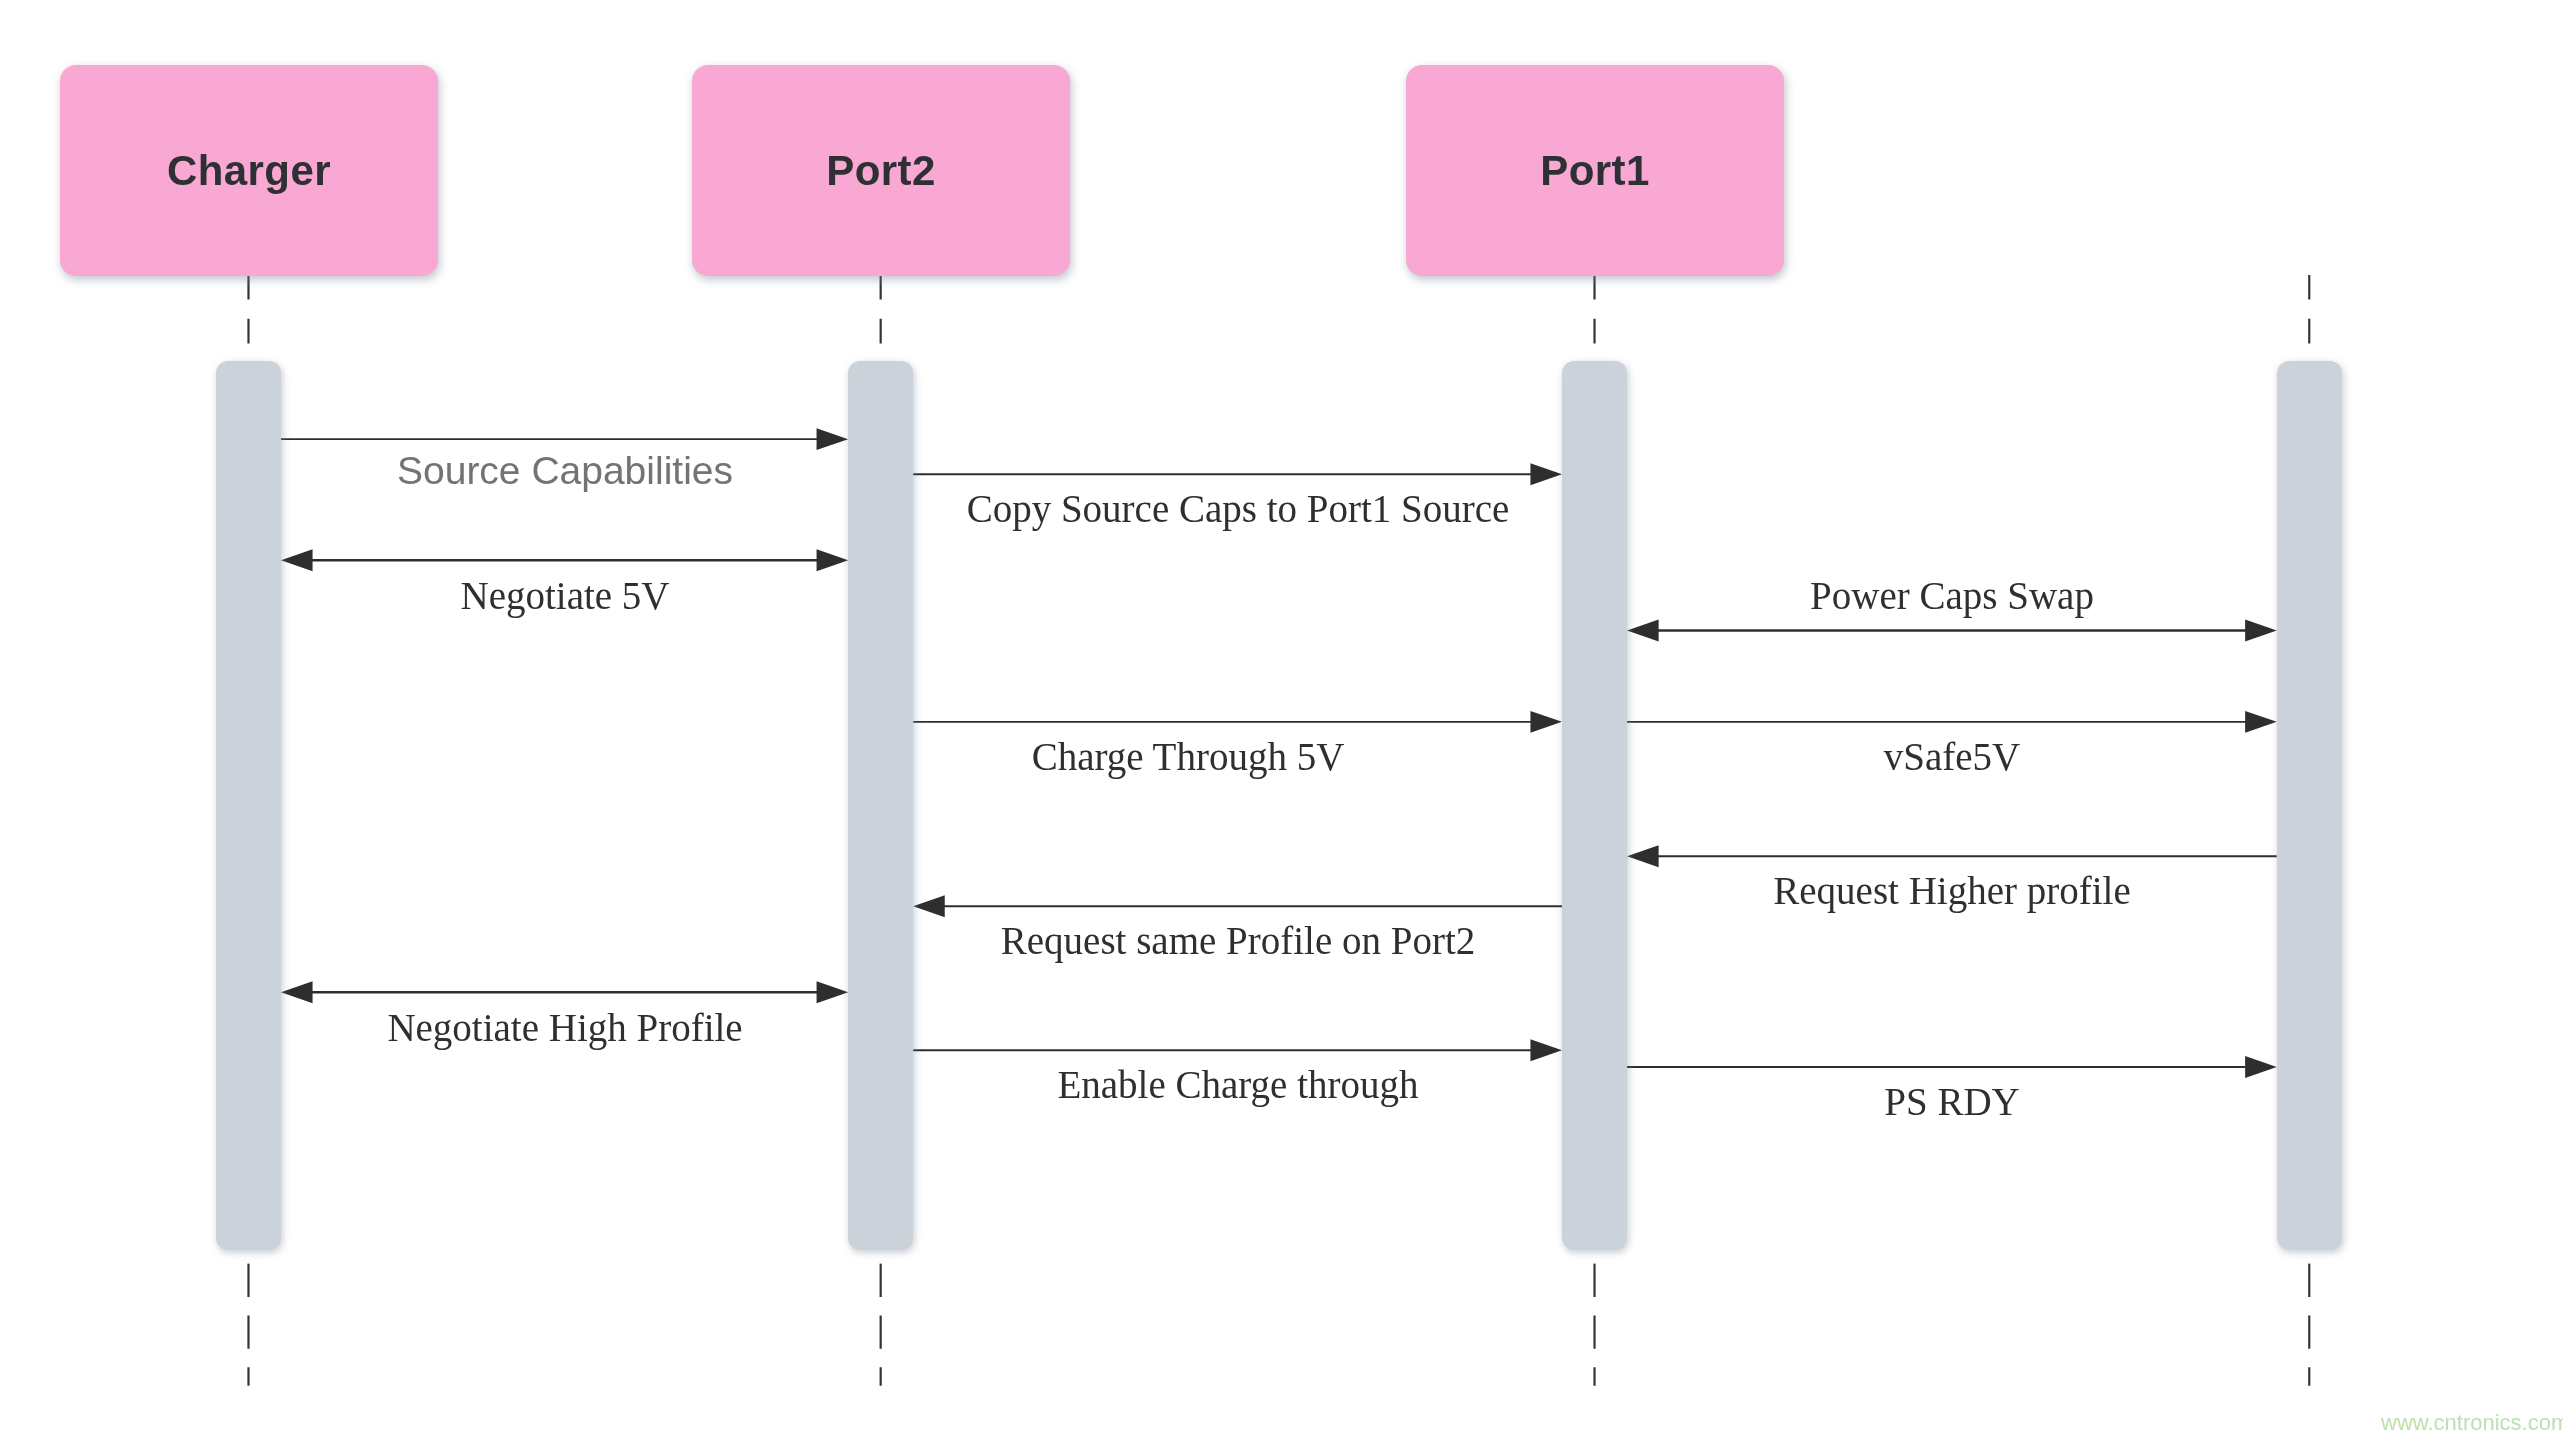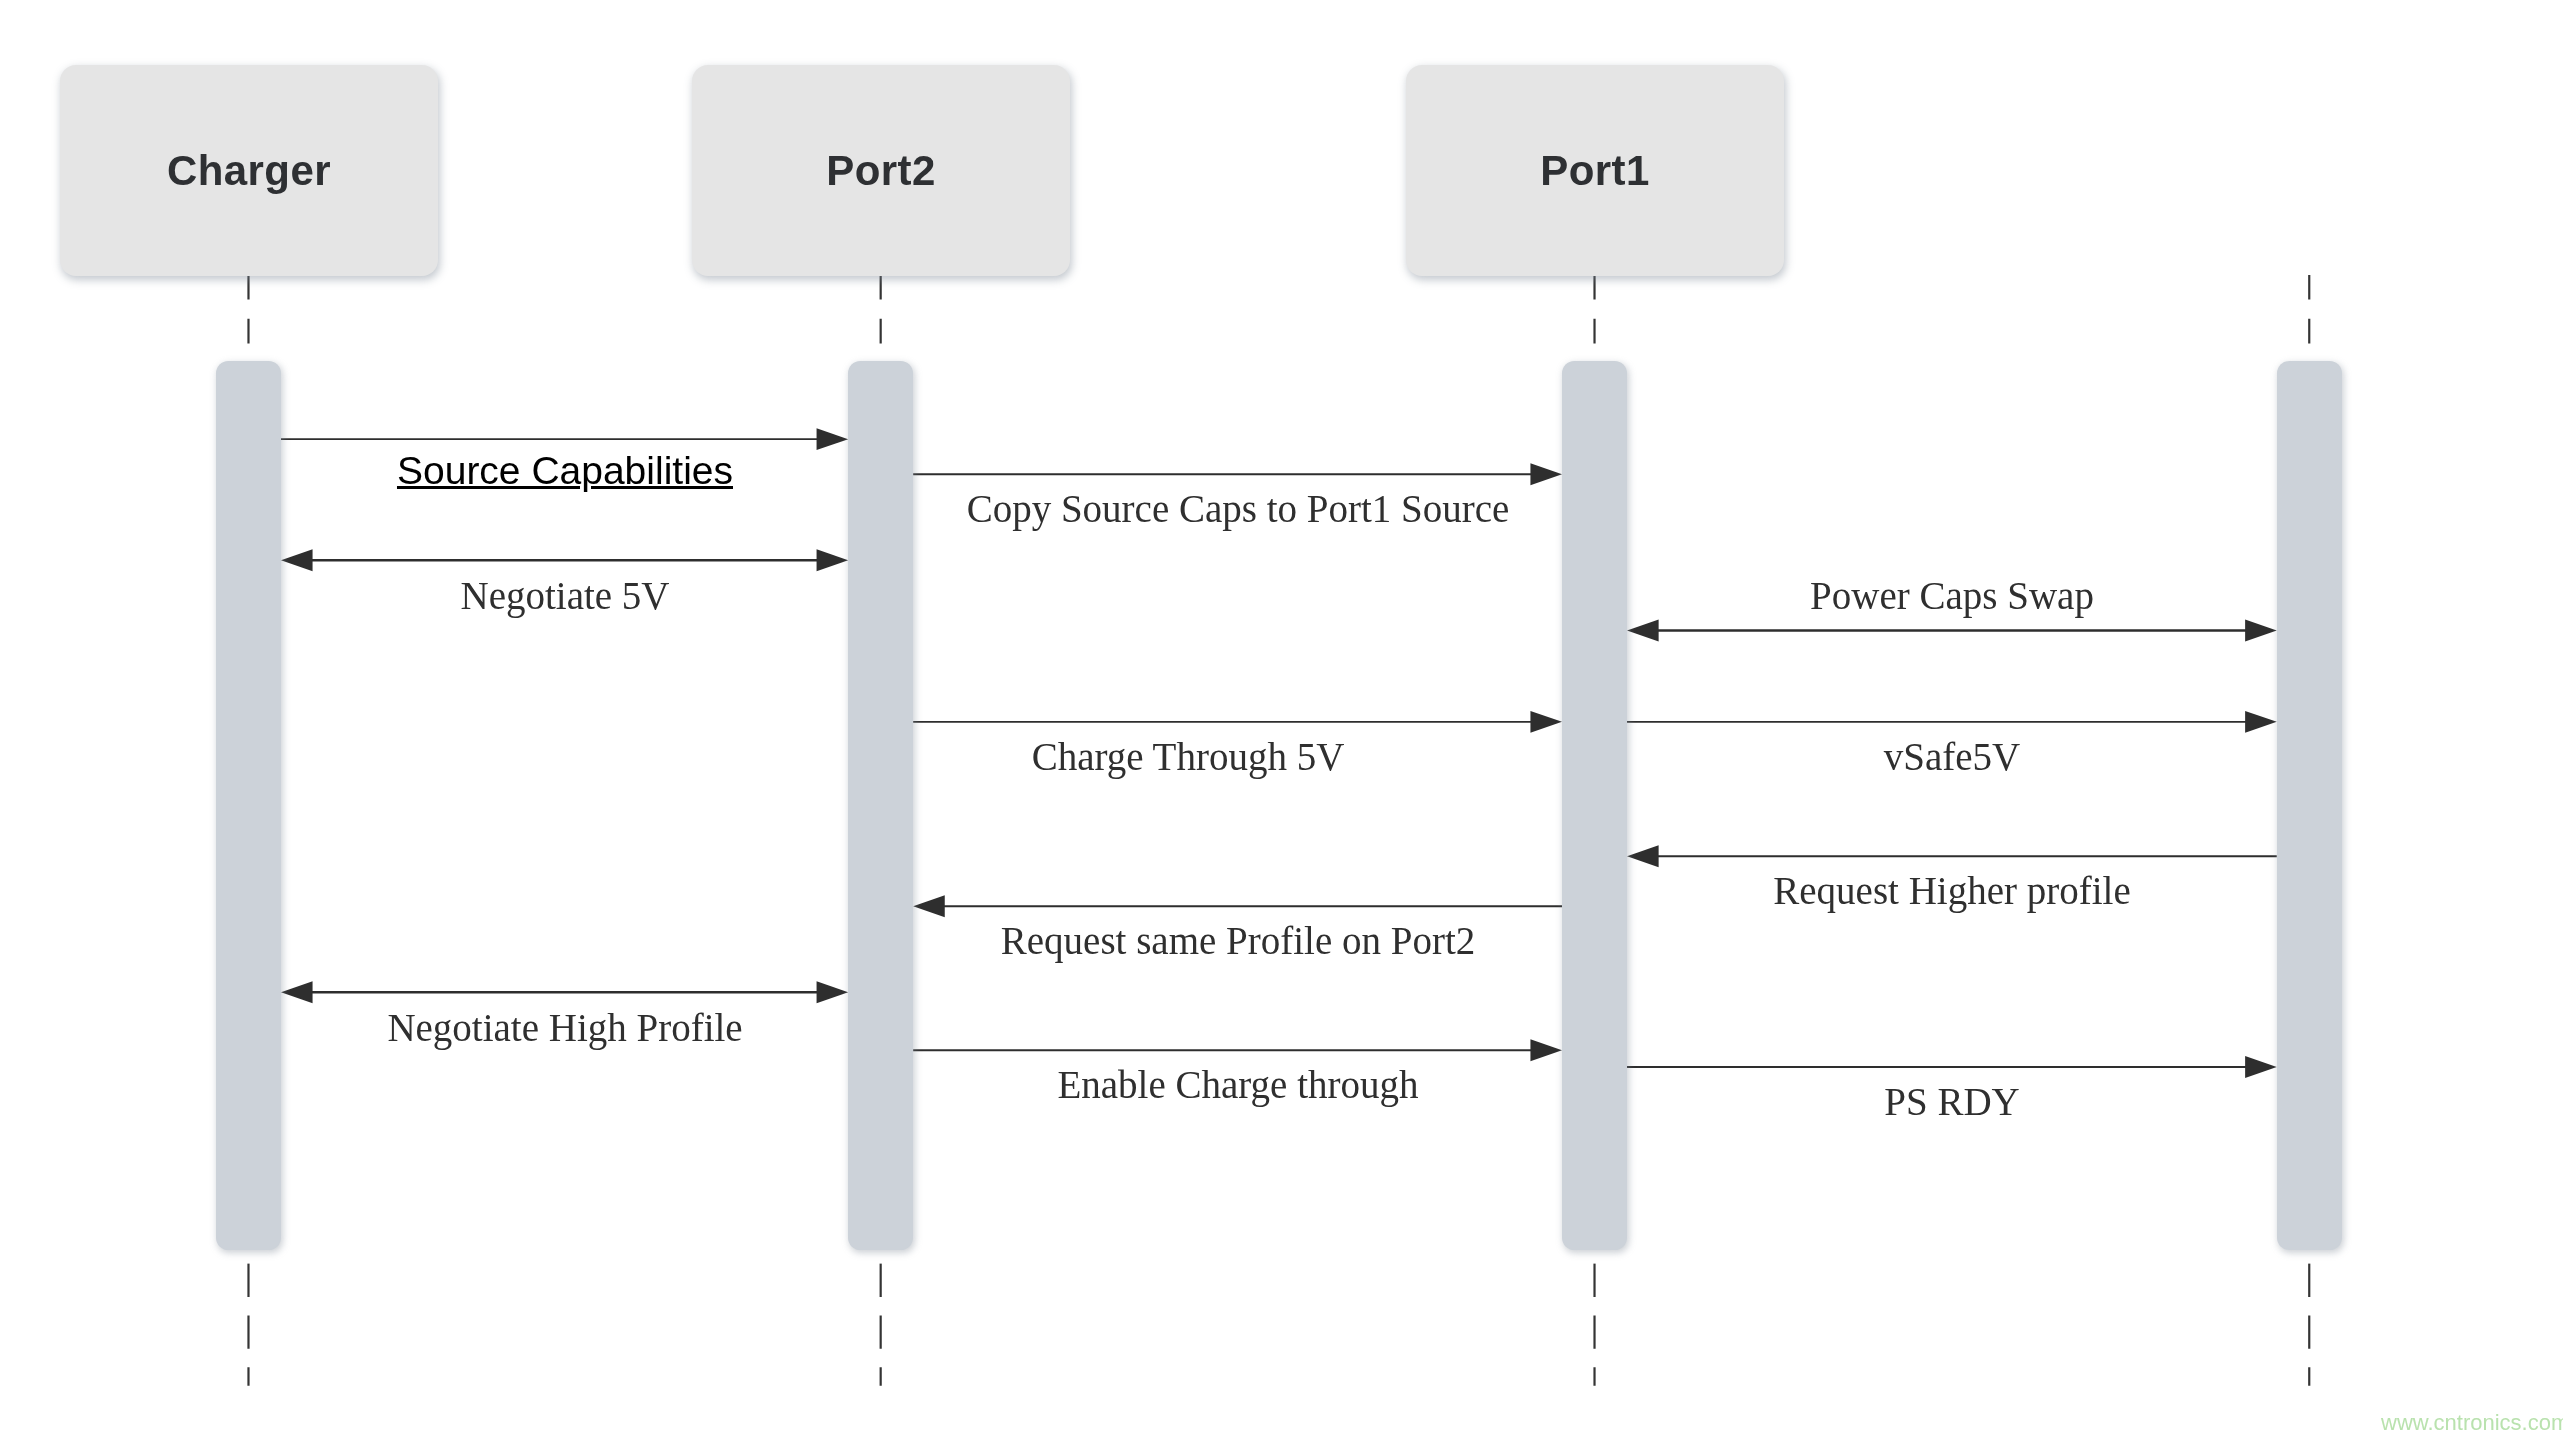--- a/index.html
+++ b/index.html
@@ -3,41 +3,41 @@
 <meta charset="utf-8">
 <style>
   html,body{margin:0;padding:0;background:#ffffff;}
   body{width:2563px;height:1449px;position:relative;overflow:hidden;
        font-family:"Liberation Sans",sans-serif;}
   .stage{position:absolute;left:0;top:0;width:2563px;height:1449px;}
   svg.wires{position:absolute;left:0;top:0;}
 
   .actor-box{
     position:absolute;top:65px;width:378px;height:211px;
-    background:#e5e5e5;border-radius:16px;
+    background:#f9a8d4;border-radius:16px;
     box-shadow:1.8px 3.5px 8.8px rgba(125,135,148,.45);
     display:flex;align-items:center;justify-content:center;
   }
   .actor-box .actor-label{
     font:700 42px/1 "Liberation Sans",sans-serif;
     color:#2e3033;letter-spacing:0.4px;
   }
 
   .activation-bar{
     position:absolute;top:361px;width:65px;height:889px;
     background:#ccd2d9;border-radius:12.3px;
     box-shadow:1.8px 2.6px 7px rgba(130,140,152,.4);
   }
 
   .msg-label{
     position:absolute;width:720px;text-align:center;
     font:400 39px/46px "Liberation Serif",serif;
     color:#2f2f2f;white-space:nowrap;
   }
-  .msg-label.sans{font:400 39px/46px "Liberation Sans",sans-serif;color:#000000;text-decoration:underline;}
+  .msg-label.sans{font:400 39px/46px "Liberation Sans",sans-serif;color:#737373;}
 
   .watermark{
     position:absolute;left:2381px;top:1410px;width:176px;
     font:400 22px/26px "Liberation Sans",sans-serif;color:#b9e2ae;
   }
 
   .wire{stroke:#2e2e2e;fill:none;}
   .wire.single{stroke-width:2.2px;}
   .wire.double{stroke-width:3px;}
   .head{fill:#2e2e2e;stroke:none;}

